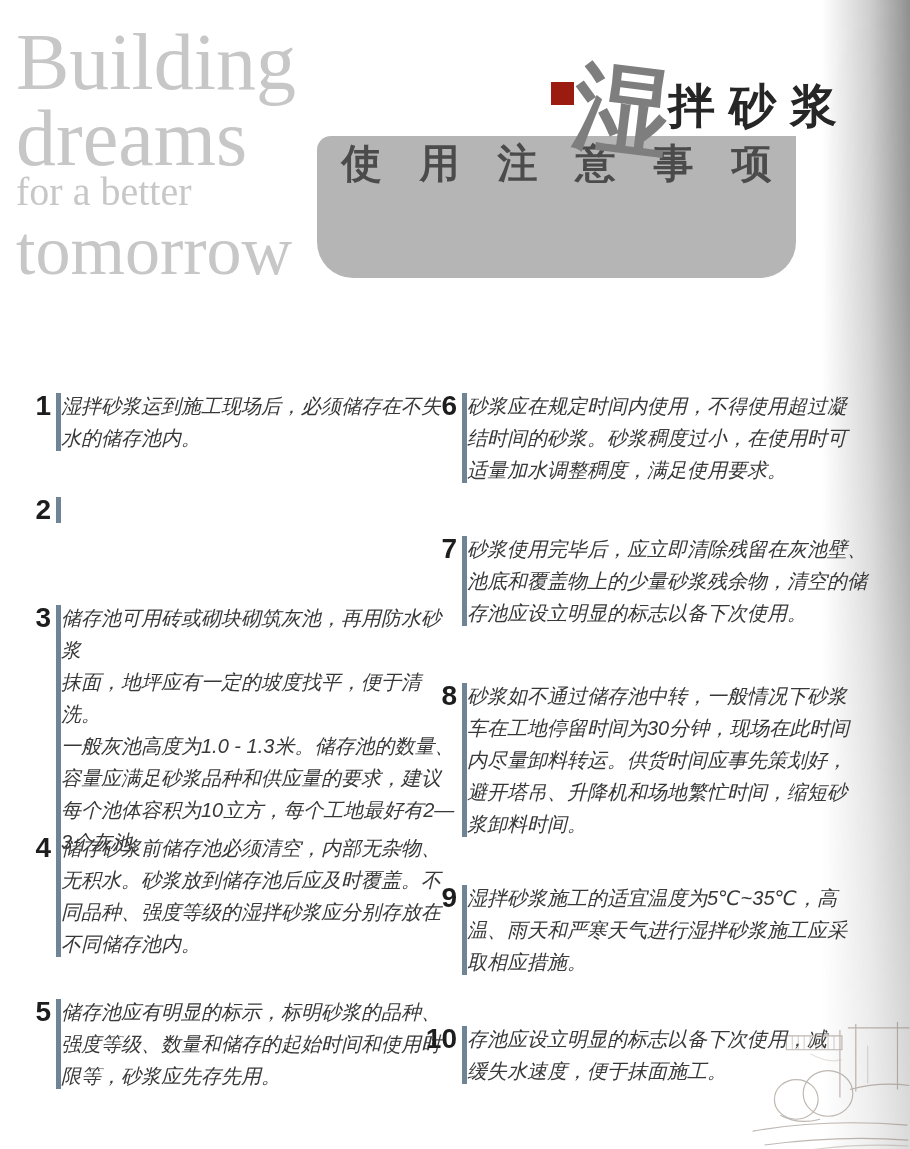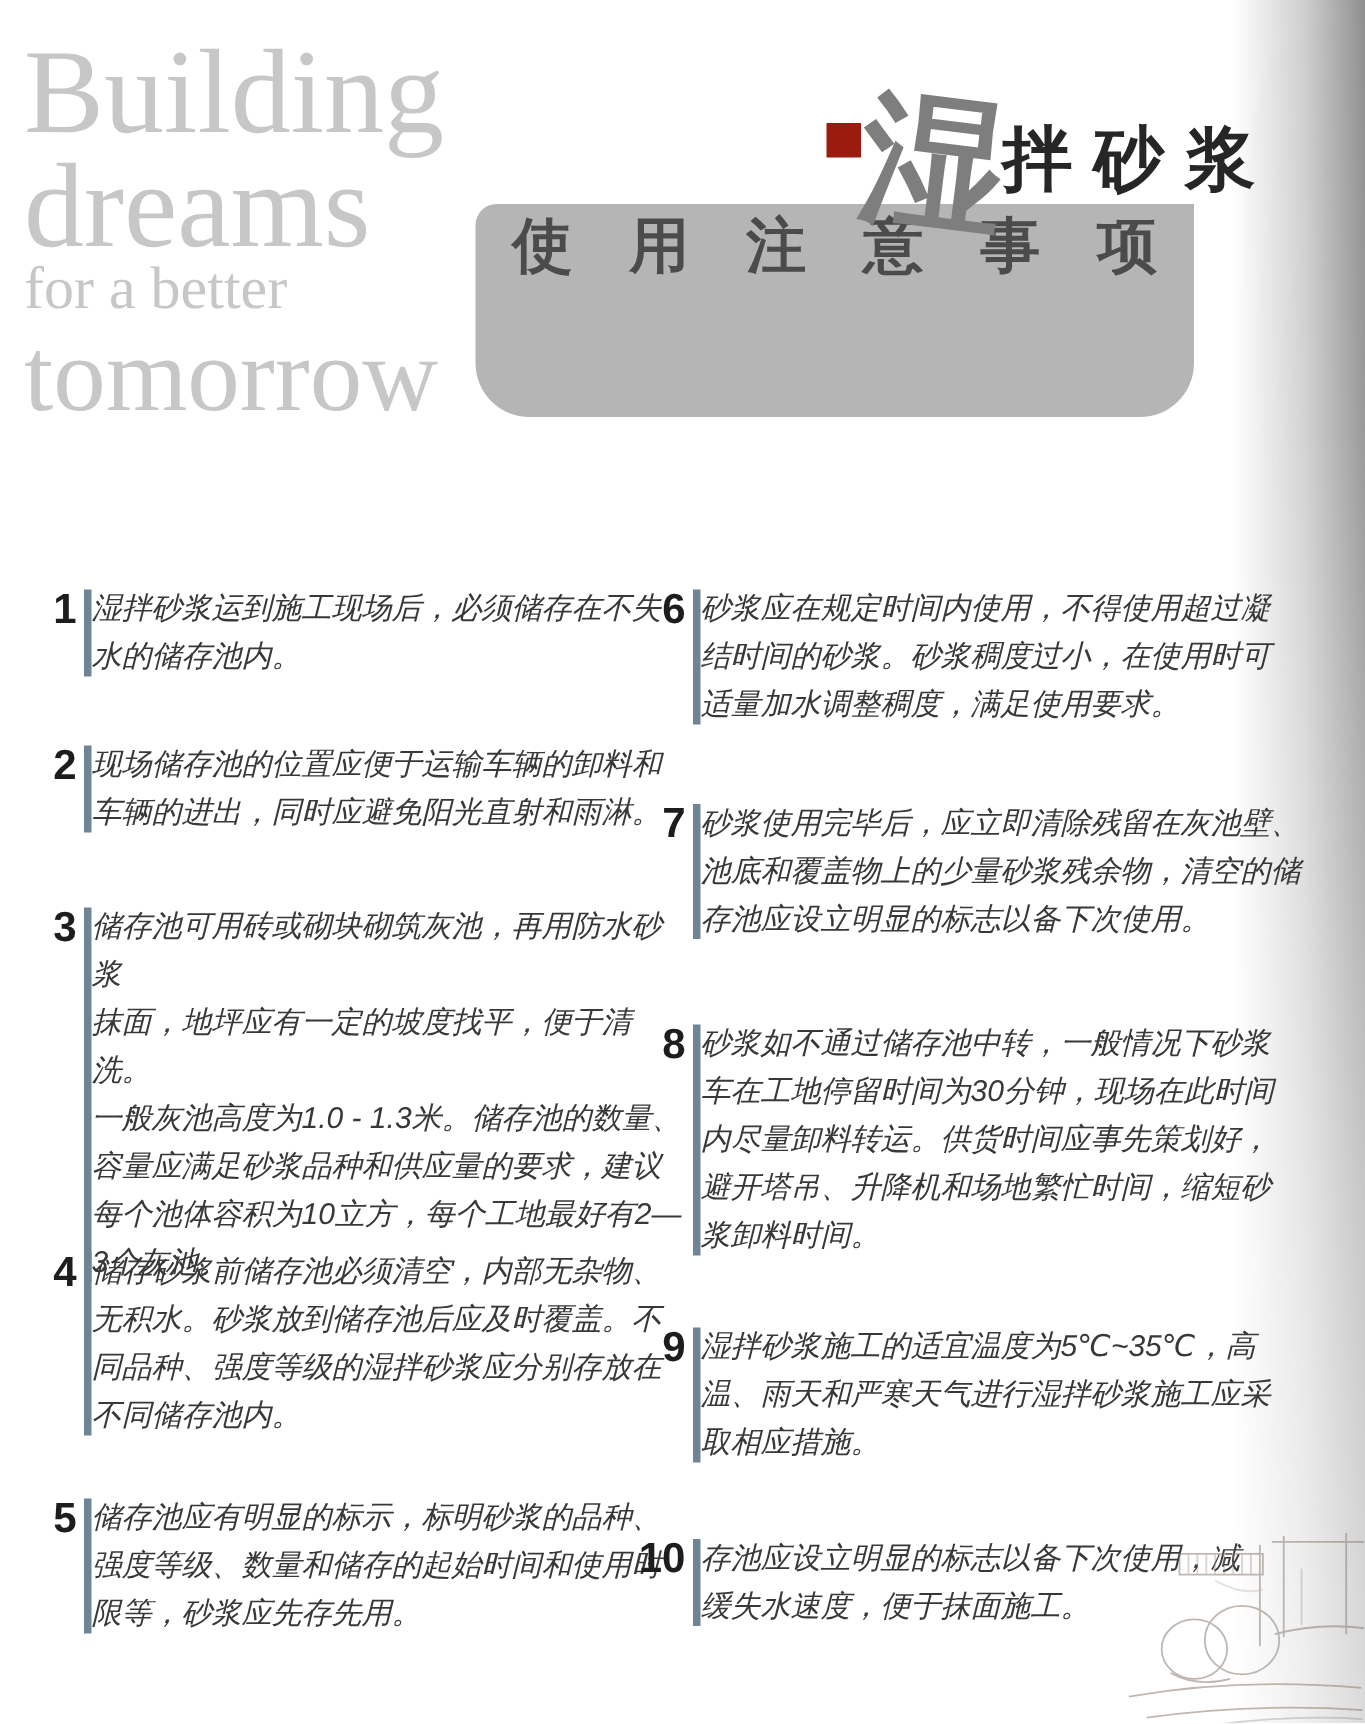--- a/index.html
+++ b/index.html
@@ -149,22 +149,20 @@
 
   <div class="item" style="left:25px; top:390px;  width:420px;">
     <div class="item-num">1</div>
     <div class="item-bar"></div>
     <div class="item-text">湿拌砂浆运到施工现场后，必须储存在不失
 水的储存池内。</div>
   </div>
   <div class="item" style="left:25px; top:494px;  width:420px;">
     <div class="item-num">2</div>
     <div class="item-bar"></div>
-    <div class="item-text">现场储存池的位置应便于运输车辆的卸料和
-车辆的进出，同时应避免阳光直射和雨淋。</div>
   </div>
   <div class="item" style="left:25px; top:602px;  width:430px;">
     <div class="item-num">3</div>
     <div class="item-bar"></div>
     <div class="item-text">储存池可用砖或砌块砌筑灰池，再用防水砂浆
 抹面，地坪应有一定的坡度找平，便于清洗。
 一般灰池高度为1.0 - 1.3米。储存池的数量、
 容量应满足砂浆品种和供应量的要求，建议
 每个池体容积为10立方，每个工地最好有2—
 3个灰池。</div>

